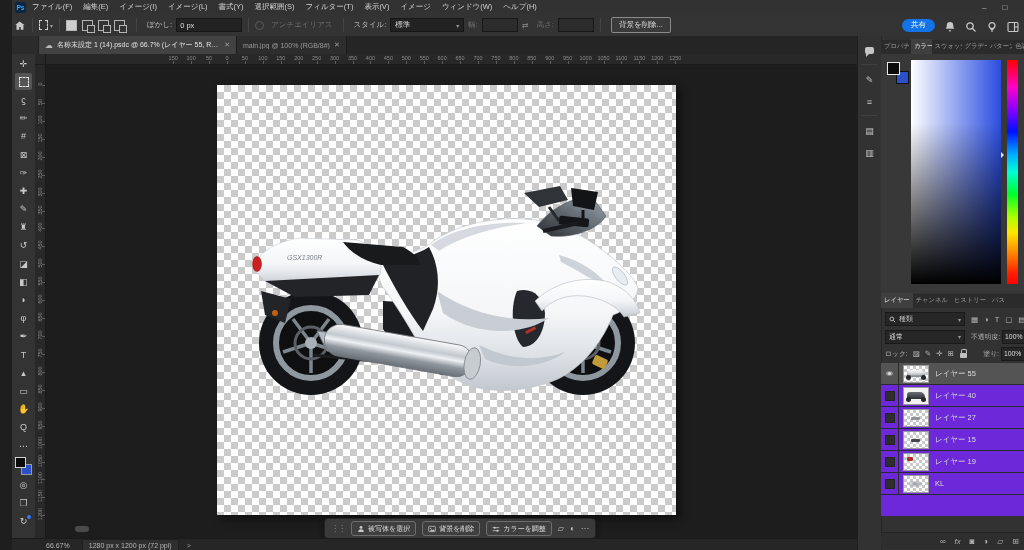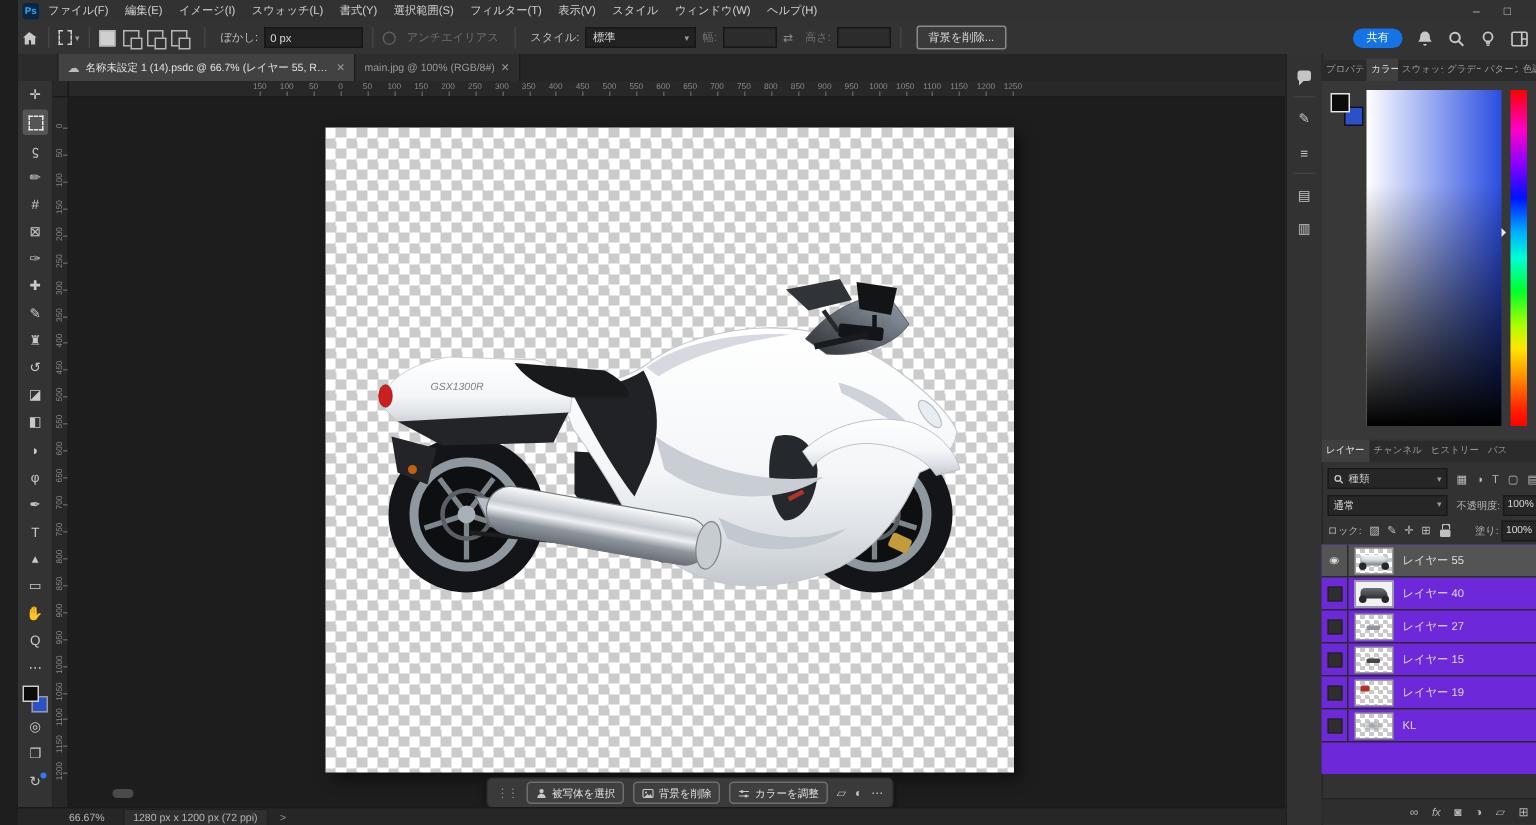--- a/index.html
+++ b/index.html
@@ -192,26 +192,26 @@
 <body>
 
 <div id="root">
 
   <div id="menubar" class="abs">
     <div id="pslogo">Ps</div>
     <div id="menu-items">
         <div class="mi">ファイル(F)</div>
         <div class="mi">編集(E)</div>
         <div class="mi">イメージ(I)</div>
-        <div class="mi">スウォッチ(L)</div>
+        <div class="mi">イメージ(L)</div>
         <div class="mi">書式(Y)</div>
         <div class="mi">選択範囲(S)</div>
         <div class="mi">フィルター(T)</div>
         <div class="mi">表示(V)</div>
-        <div class="mi">スタイル</div>
+        <div class="mi">イメージ</div>
         <div class="mi">ウィンドウ(W)</div>
         <div class="mi">ヘルプ(H)</div>
       </div>
     <div id="winctl">
       <span>–</span>
       <span>□</span>
       <span>✕</span>
     </div>
   </div>
 

